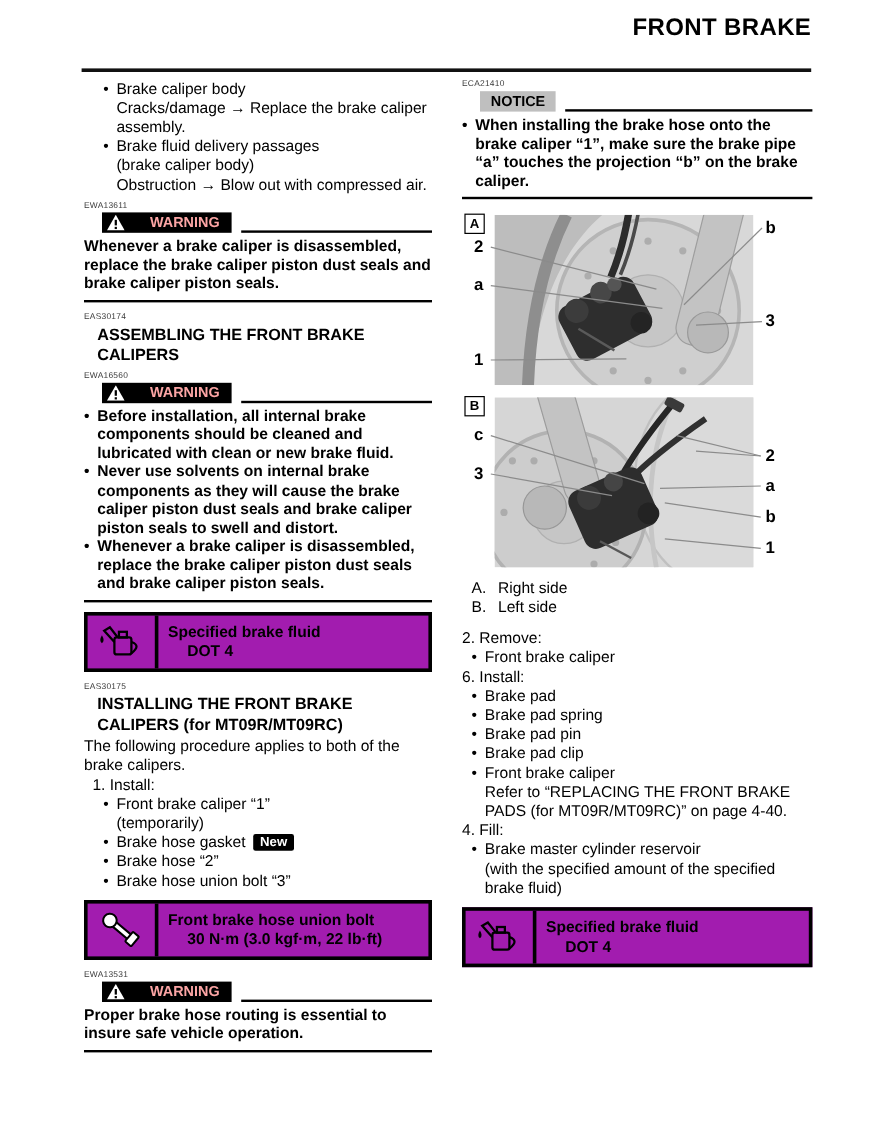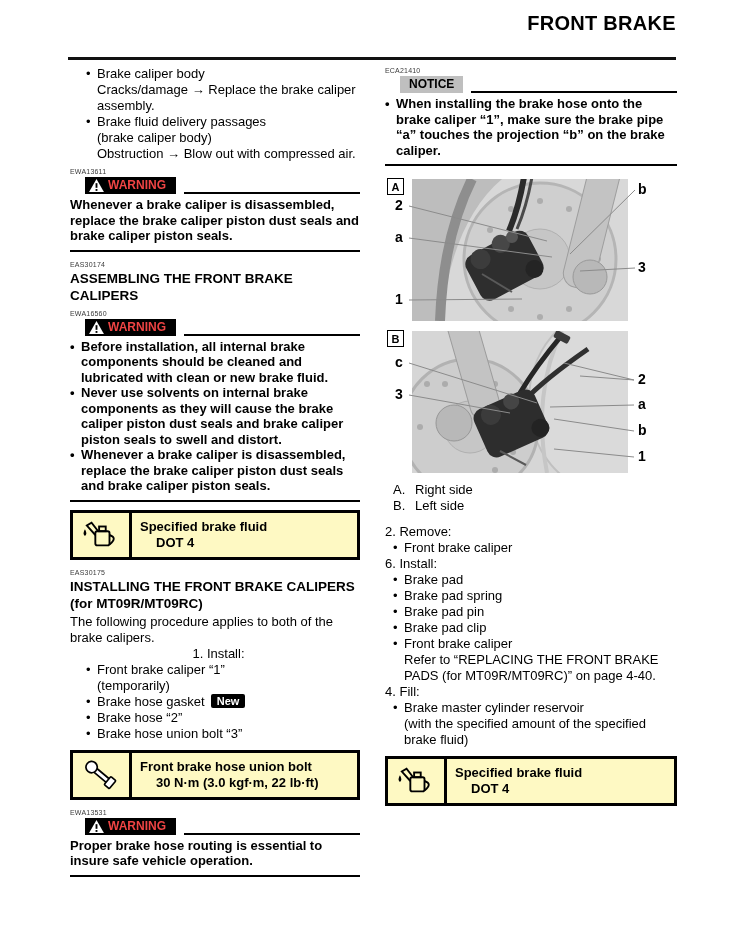--- a/index.html
+++ b/index.html
@@ -9,42 +9,42 @@
   .hdr-title{position:absolute;top:12px;right:58px;font-size:20px;font-weight:bold;letter-spacing:.3px;}
   .hdr-rule{position:absolute;top:57px;left:68px;width:608px;height:3px;background:#111;}
   
   .col{position:absolute;top:66px;font-size:13px;line-height:16px;}
   .col-left{left:70px;width:290px;}
   .col-right{left:385px;width:292px;}
   
   .code{font-size:7px;line-height:9px;color:#3a3a3a;margin:5px 0 1px 0;letter-spacing:.2px;}
   
   .warn-row{display:flex;align-items:flex-end;margin:1px 0 3px 15px;}
-  .warn-badge{display:inline-flex;align-items:center;gap:4px;background:#000;color:#ef4444;
+  .warn-badge{display:inline-flex;align-items:center;gap:21px;background:#000;color:#fca5a5;
               font-weight:bold;font-size:12px;line-height:17px;padding:0 10px 0 4px;}
   .notice-badge{display:inline-block;background:#bfbfbf;color:#000;font-weight:bold;
                 font-size:12px;line-height:17px;padding:0 9px;}
   .lead-line{flex:1;border-bottom:2px solid #000;margin-left:8px;}
   .bold{font-weight:bold;line-height:15.5px;}
   .endrule{border:none;border-top:2px solid #000;margin:6px 0 8px 0;}
-  .heading{font-weight:bold;font-size:13.5px;line-height:17px;margin:0 0 2px 0;}
+  .heading{font-weight:bold;font-size:13.5px;line-height:17px;margin:0 0 2px 11px;}
   
   .row{display:flex;}
   .row .dot{flex:none;width:11px;}
   .row .dot::before{content:"•";}
   .row .txt{flex:1;}
   .ml8{margin-left:8px;}
   .ml16{margin-left:16px;}
   .ml19{margin-left:19px;}
   .boldrow{font-weight:bold;line-height:15.5px;}
-  .numrow{margin-left:7px;text-align:center;}
+  .numrow{margin-left:7px;}
   .new-badge{display:inline-block;background:#000;color:#fff;font-weight:bold;font-size:11px;
              line-height:14px;padding:0 6px;border-radius:2px;margin-left:6px;vertical-align:1px;}
   
-  .spec-box{display:flex;border:3px solid #000;margin:8px 0;background:#fef9c3;}
+  .spec-box{display:flex;border:3px solid #000;margin:8px 0;background:#a21caf;}
   .spec-icon{flex:none;width:52px;border-right:3px solid #000;display:flex;align-items:center;justify-content:center;padding:3px 2px;}
   .spec-text{flex:1;padding:6px 8px;font-weight:bold;line-height:16px;}
   .spec-value{margin-left:16px;}
   
   .figure{position:relative;height:150px;margin:2px 0 2px 0;}
   .fig-photo{position:absolute;left:27px;top:5px;width:216px;height:142px;overflow:hidden;}
   .fig-tag{position:absolute;left:2px;top:4px;width:15px;height:15px;border:1.5px solid #000;
            background:#fff;font-size:11px;font-weight:bold;display:flex;align-items:center;justify-content:center;}
   .callout{position:absolute;font-size:14px;font-weight:bold;line-height:14px;}
   .fig-lines{position:absolute;left:0;top:0;width:291px;height:150px;pointer-events:none;}

